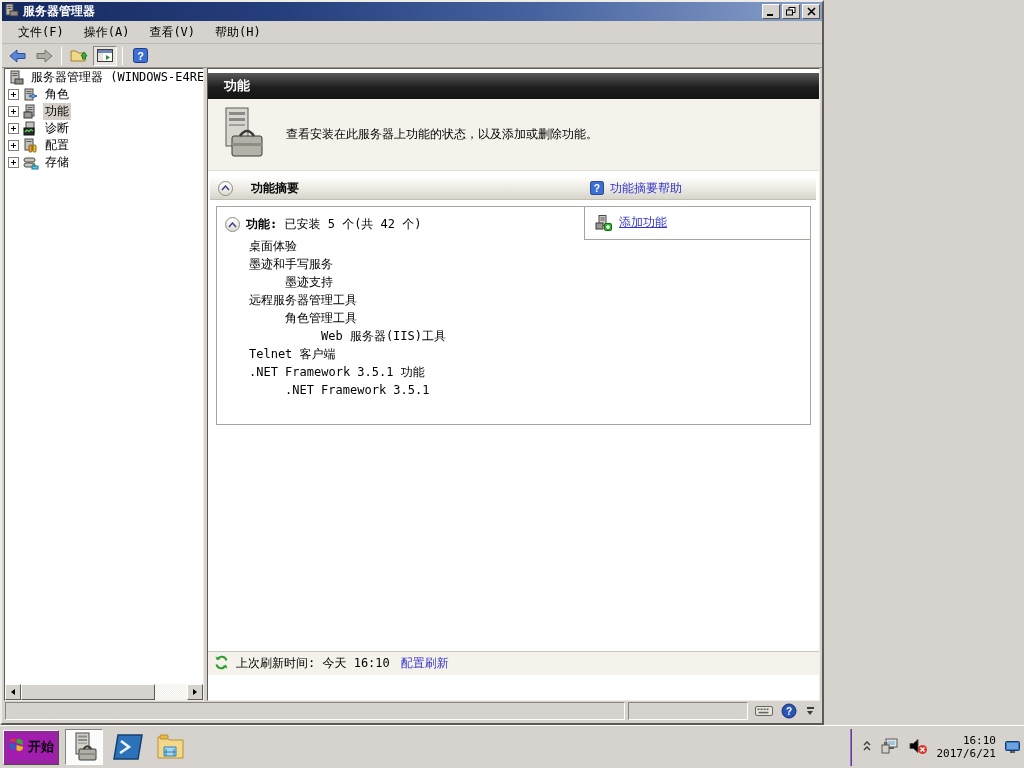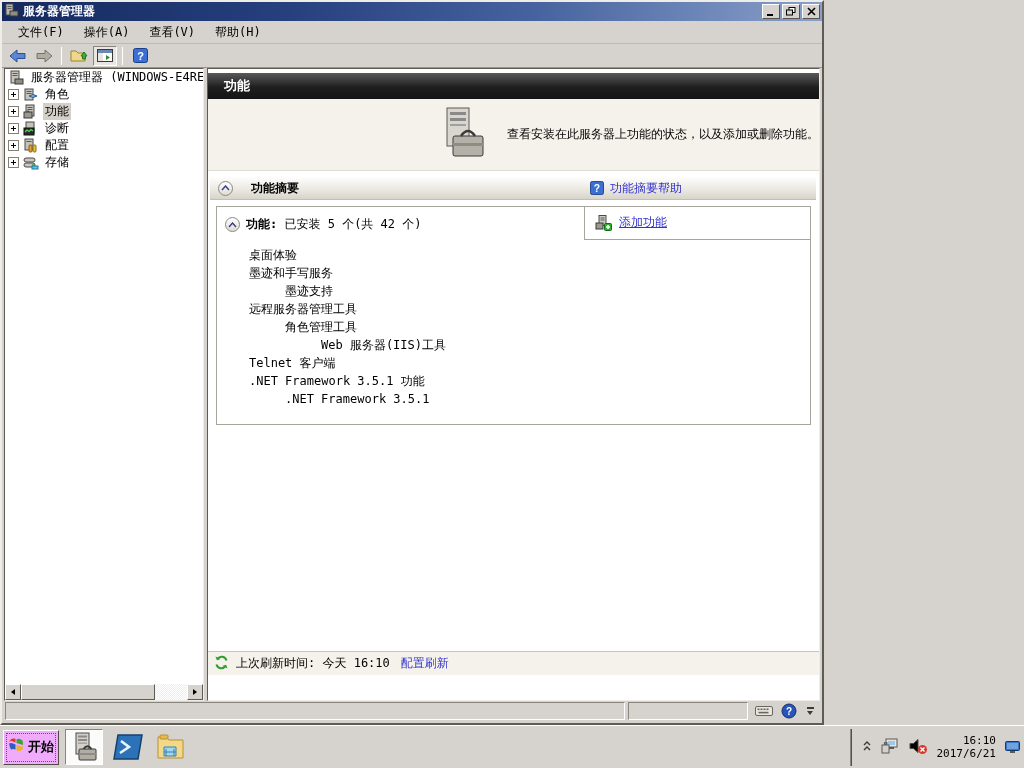--- a/index.html
+++ b/index.html
@@ -78,21 +78,21 @@
     flex:1; background:#fff; position:relative; overflow:hidden;
     border:1px solid; border-color:#5f5b54 #efede8 #efede8 #5f5b54;
   }
   .dark-header {
     margin-top:4px; height:26px; line-height:26px; padding-left:16px;
     background:linear-gradient(180deg,#5a5a5a,#1e1e1e 55%,#141414);
     color:#fff; font-weight:bold; font-size:13px;
   }
   .desc-strip {
     height:72px; background:#f4f2ea; border-bottom:1px solid #e0ddd3;
-    display:flex; align-items:center; gap:22px; padding-left:10px;justify-content:flex-end;
+    display:flex; align-items:center; gap:22px; padding-left:10px;
   }
   .content { position:absolute; top:103px; bottom:25px; left:0; right:0; background:#fff; }
 
   .summary-bar {
     margin:5px 3px 18px 2px; height:23px; display:flex; align-items:center;
     background:linear-gradient(180deg,#fefefd 0%,#e9e7df 60%,#d7d4ca 100%);
     border-bottom:1px solid #c2bfb5; padding:0 0 0 8px;gap:12px;
   }
   .summary-bar .s-title { font-weight:bold; margin-left:6px; flex:1; }
   .summary-help { display:flex; align-items:center; gap:6px; color:#3333cc; margin-right:134px; }
@@ -102,21 +102,21 @@
     border:1px solid #8d897f; background:linear-gradient(180deg,#fff,#dedbd2);
     display:flex; align-items:center; justify-content:center;
   }
   .chev-circle svg { display:block; }
 
   .main-box {
     position:absolute; left:8px; right:8px; top:34px; height:219px;
     border:1px solid #a8a59c;
   }
   .fbox-header { display:flex; align-items:center; gap:6px; padding:9px 0 0 8px; }
-  .feature-list { margin-top:13px; }
+  .feature-list { margin-top:4px; }
   .feature-row { height:18px; line-height:18px; padding-left:32px; }
   .feature-row.ind1 { padding-left:68px; }
   .feature-row.ind2 { padding-left:104px; }
 
   .actions-box {
     position:absolute; top:-1px; right:-1px; width:227px;
     border:1px solid #a8a59c; background:#fff; padding:7px 10px 8px 10px;
     display:flex; flex-direction:row; gap:6px;
   }
   .action-link { display:flex; align-items:center; gap:7px; color:#3333cc; }
@@ -144,21 +144,21 @@
   .lang-stack .bar { width:7px; height:2px; background:#3a3a3a; }
   .tri-down-s { border-left:3px solid transparent; border-right:3px solid transparent; border-top:4px solid #3a3a3a; }
 
   
   .taskbar {
     position:absolute; left:0; bottom:0; width:1024px; height:43px;
     background:#d6d3ce; border-top:1px solid #fff; display:flex; align-items:center;
   }
   .start-btn {
     margin-left:3px; width:56px; height:35px; display:flex; align-items:center; justify-content:center; gap:3px;
-    background:#f0abfc; border:1px solid; border-color:#fff #4f4b44 #4f4b44 #fff; position:relative;
+    background:#a21caf; border:1px solid; border-color:#fff #4f4b44 #4f4b44 #fff; position:relative;
   }
   .start-btn::after { content:""; position:absolute; inset:2px; border:1px dotted #5a564f; }
   .start-btn .start-label { font-weight:bold; font-size:13px; }
   .task-icon-btn { width:38px; height:36px; margin-left:6px; display:flex; align-items:center; justify-content:center; }
   .task-icon-btn.active { background:#fbfbfa; border:1px solid; border-color:#8a867f #fff #fff #8a867f; }
 
   .tray {
     margin-left:auto; height:37px; display:flex; align-items:center; gap:8px; padding:0 4px 0 10px;
     border-left:1px solid #6d28d9; box-shadow:-1px 0 0 #8a867f;
   }

